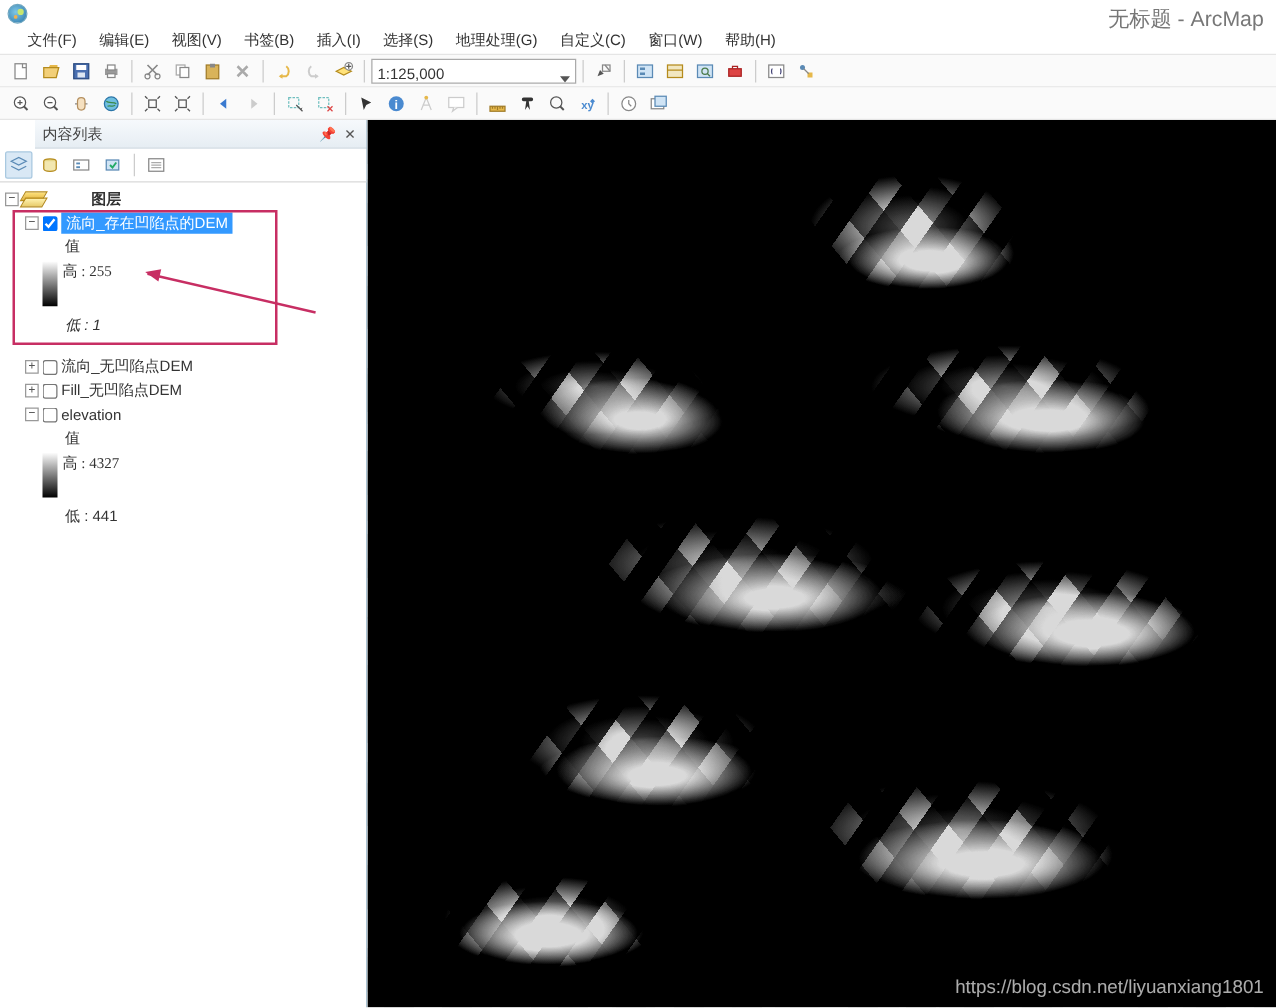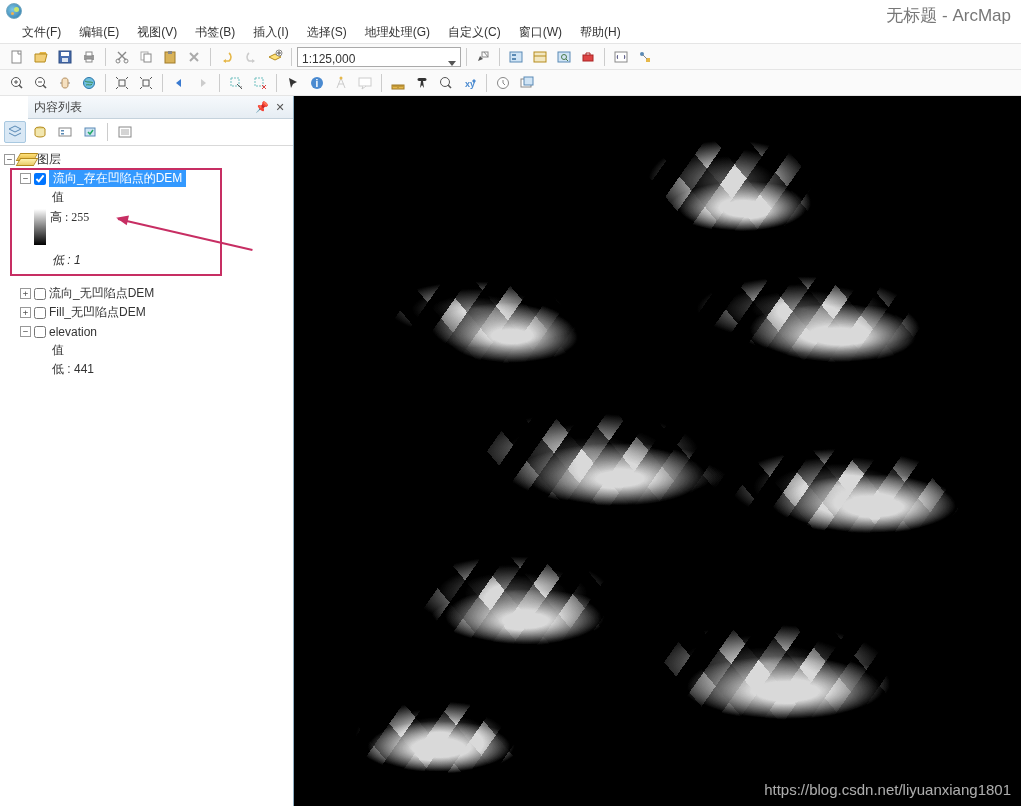--- a/index.html
+++ b/index.html
@@ -602,21 +602,21 @@
             <path d="M4 6h8M4 8h8M4 10h8" stroke="#aaa"></path>
           </svg>
       </span>
     </div>
 
     <div class="toc-tree">
 
       <div class="tree-row">
         <span class="expander">−</span>
         <span class="layers-icon"></span>
-        <span style="font-weight:normal;">图层</span>
+        <span style="font-weight:bold;margin-left:36px;">图层</span>
       </div>
 
       <div class="tree-row" style="padding-left:16px;">
         <span class="expander">−</span>
         <input type="checkbox" class="chk" checked="" style="">
         <span class="selected-label">流向_存在凹陷点的DEM</span>
       </div>
       <div class="tree-row" style="padding-left:48px;">
         <span>值</span>
       </div>
@@ -642,20 +642,24 @@
         <span>Fill_无凹陷点DEM</span>
       </div>
 
       <div class="tree-row" style="padding-left:16px;">
         <span class="expander">−</span>
         <input type="checkbox" class="chk" style="">
         <span>elevation</span>
       </div>
       <div class="tree-row" style="padding-left:48px;">
         <span>值</span>
+      </div>
+      <div class="ramp-block">
+        <div class="ramp"></div>
+        <span class="hi">高 : 4327</span>
       </div>
       <div class="tree-row" style="padding-left:48px;">
         <span>低 : 441</span>
       </div>
     </div>
   </div>
 
   <div class="mapview">
     <div class="terrain"></div>
     <div class="watermark">https://blog.csdn.net/liyuanxiang1801</div>

